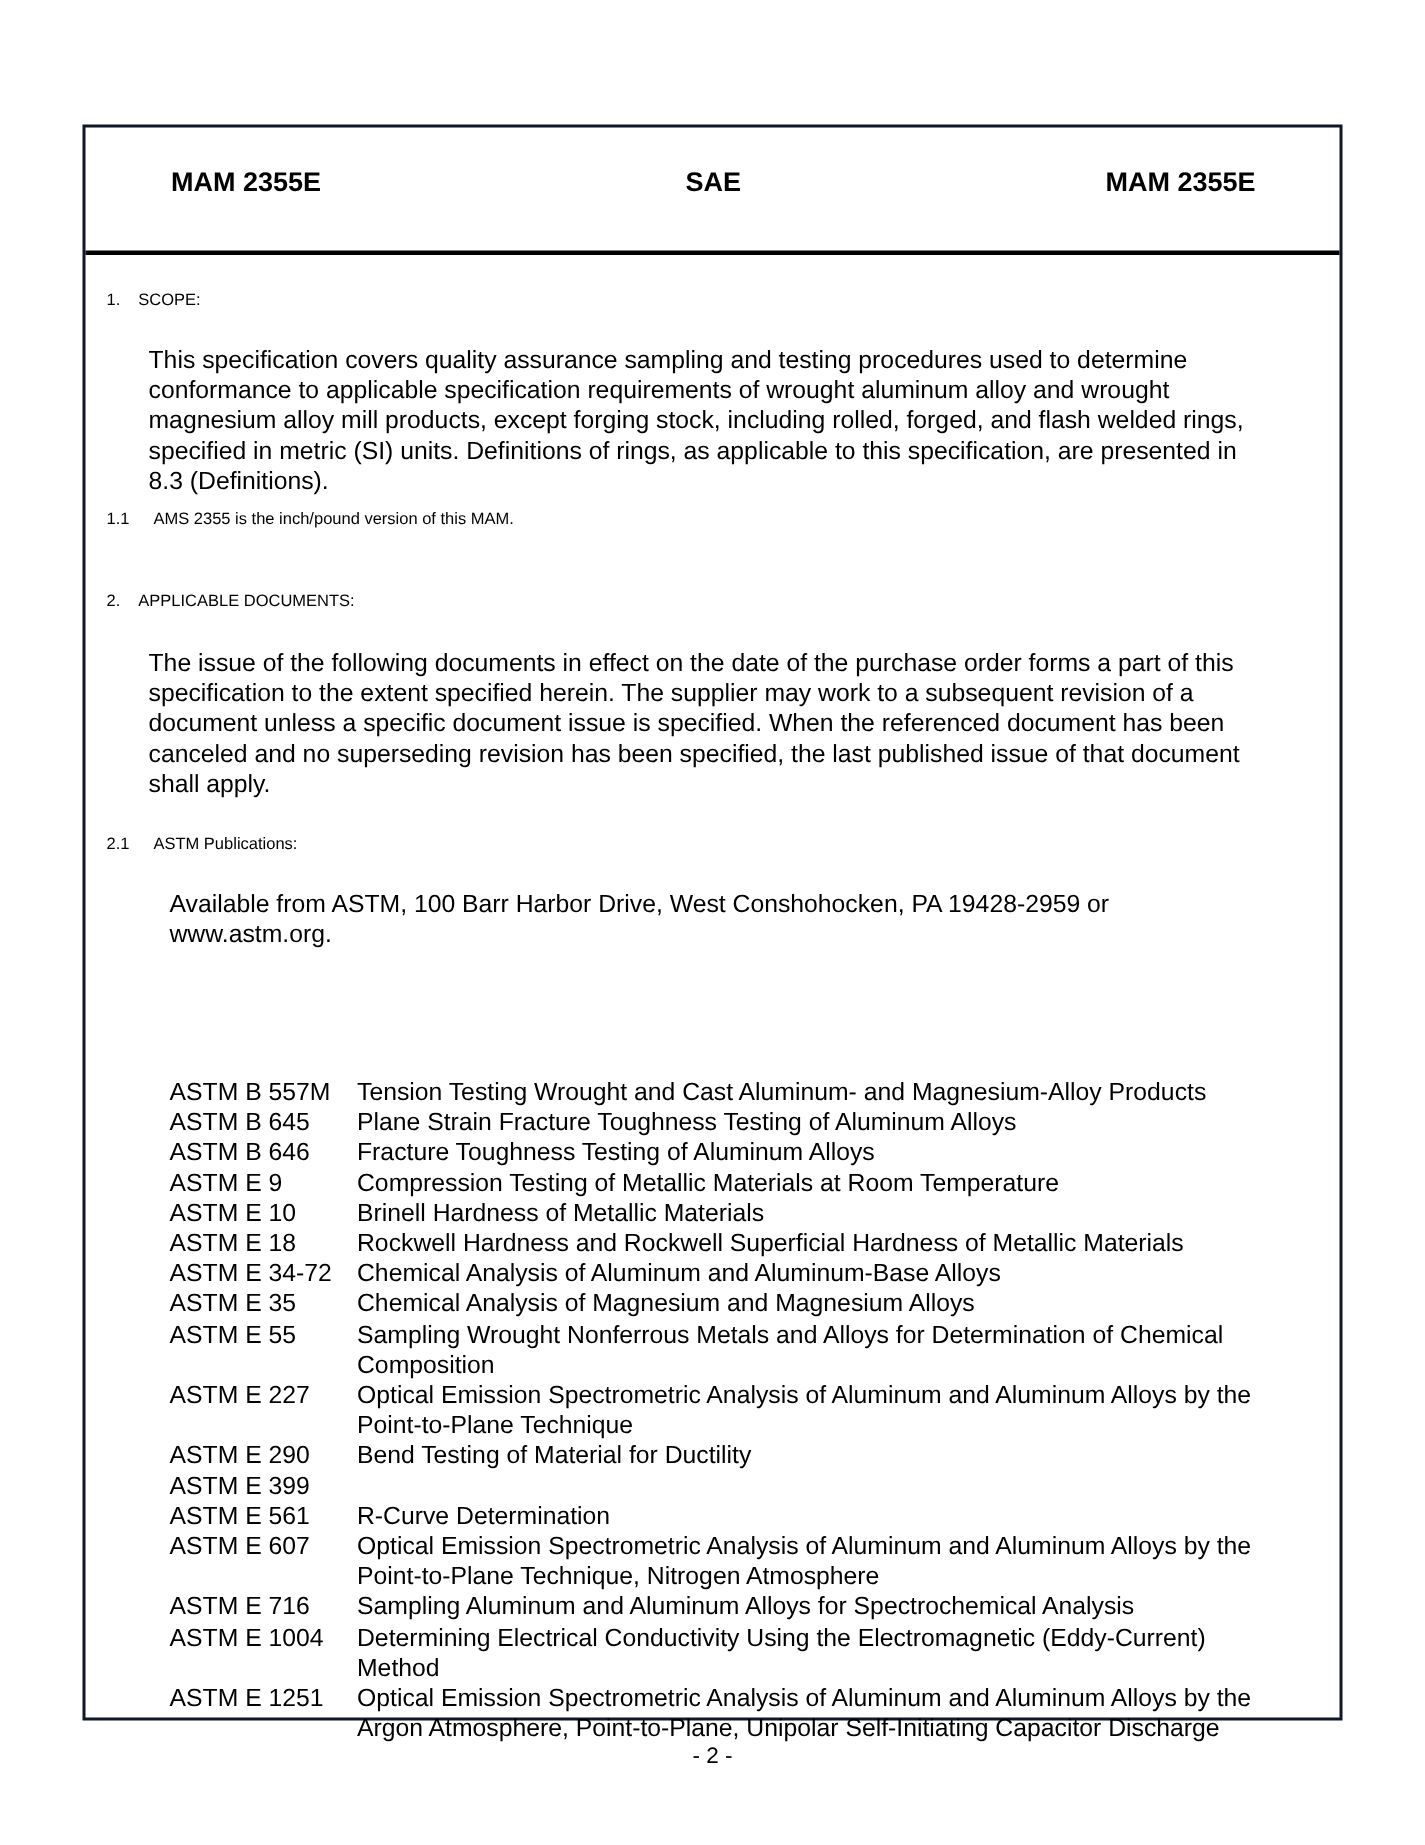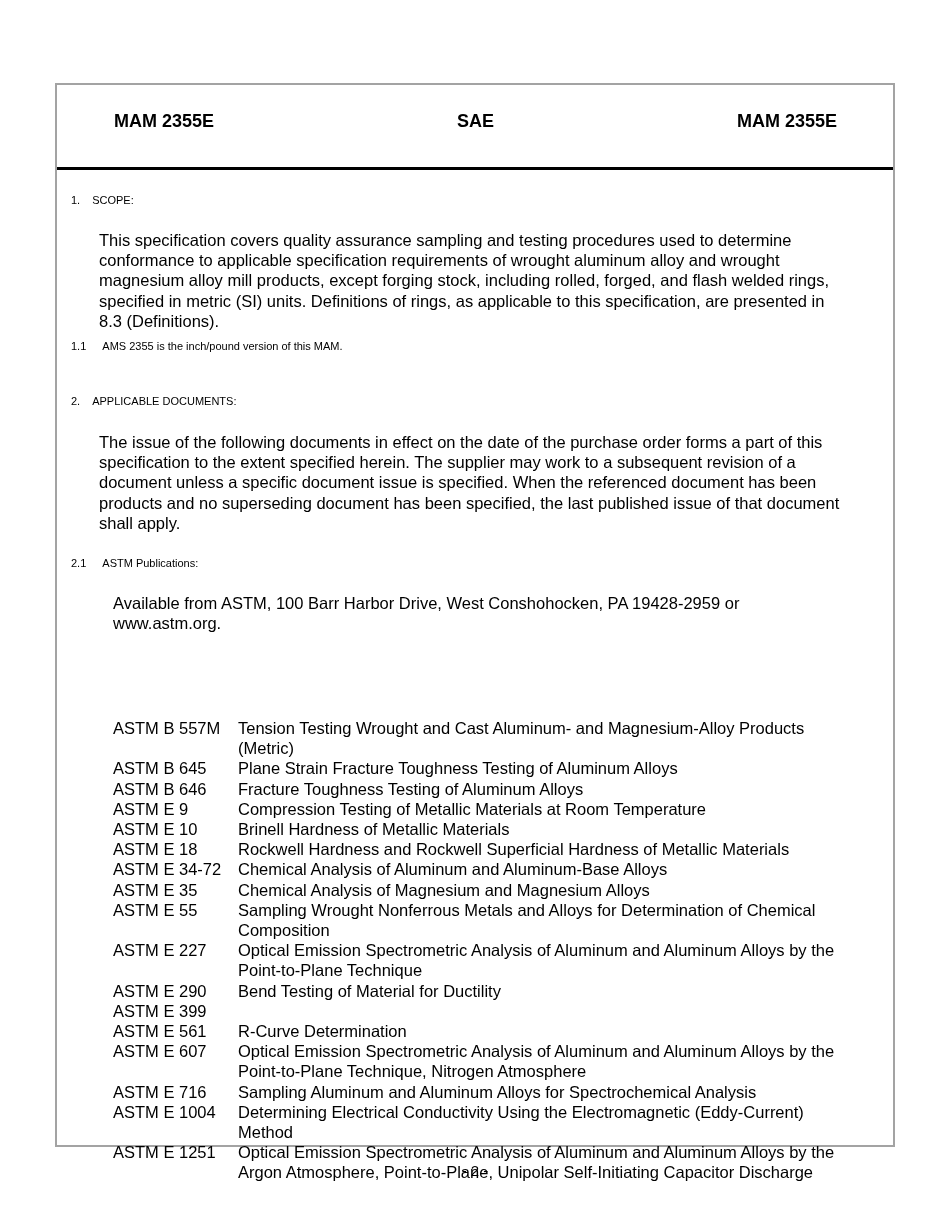--- a/index.html
+++ b/index.html
@@ -4,21 +4,21 @@
 <style>
   html, body { margin: 0; padding: 0; background: #ffffff; }
   body {
     width: 950px; height: 1230px; position: relative;
     font-family: "Liberation Sans", sans-serif;
     color: #000; font-size: 16px;
   }
   .page-frame {
     position: absolute; left: 55px; top: 83px;
     width: 836px; height: 1060px;
-    border: 2px solid #a3a3a3;
+    border: 2px solid #0f172a;
   }
   .header {
     position: absolute; left: 0; top: 0; width: 836px; height: 82px;
     border-bottom: 3px solid #000;
   }
   .hdr {
     position: absolute; top: 26px; font-weight: bold; font-size: 18px;
     line-height: 20px;
   }
   .hdr-left { left: 57px; }
@@ -66,38 +66,37 @@
       <span>1.1</span><span style="display:inline-block; width:16px;"></span><span>AMS 2355 is the inch/pound version of this MAM.</span>
     </div>
 
     <div class="line" style="left:14px; top:221px;">
       <span>2.</span><span style="display:inline-block; width:12px;"></span><span>APPLICABLE DOCUMENTS:</span>
     </div>
     <div class="para" style="left:42px; top:262px;">
       <div>The issue of the following documents in effect on the date of the purchase order forms a part of this</div>
       <div>specification to the extent specified herein.  The supplier may work to a subsequent revision of a</div>
       <div>document unless a specific document issue is specified.  When the referenced document has been</div>
-      <div>products and no superseding document has been specified, the last published issue of that document</div>
+      <div>canceled and no superseding revision has been specified, the last published issue of that document</div>
       <div>shall apply.</div>
     </div>
 
     <div class="line" style="left:14px; top:383px;">
       <span>2.1</span><span style="display:inline-block; width:16px;"></span><span>ASTM Publications:</span>
     </div>
     <div class="para" style="left:56px; top:423px;">
       <div>Available from ASTM, 100 Barr Harbor Drive, West Conshohocken, PA 19428-2959 or</div>
       <div>www.astm.org.</div>
     </div>
 
     <div class="ref-table" style="top:508px;margin-top:40px;">
       <div class="ref-row">
         <div class="ref-code">ASTM B 557M</div>
         <div class="ref-title">
           <div>Tension Testing Wrought and Cast Aluminum- and Magnesium-Alloy Products</div>
-          <div>(Metric)</div>
         </div>
       </div>
       <div class="ref-row">
         <div class="ref-code">ASTM B 645</div>
         <div class="ref-title">
             <div>Plane Strain Fracture Toughness Testing of Aluminum Alloys</div>
           </div>
       </div>
       <div class="ref-row">
         <div class="ref-code">ASTM B 646</div>

